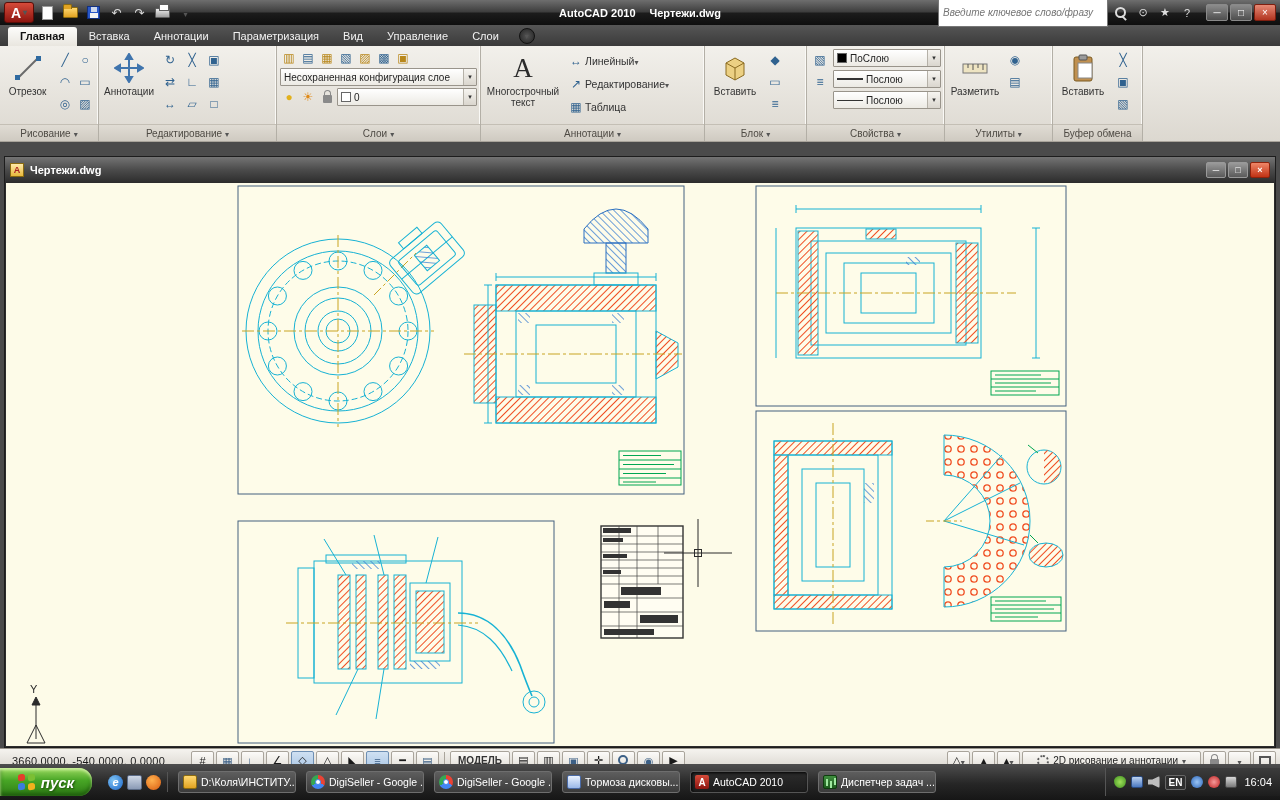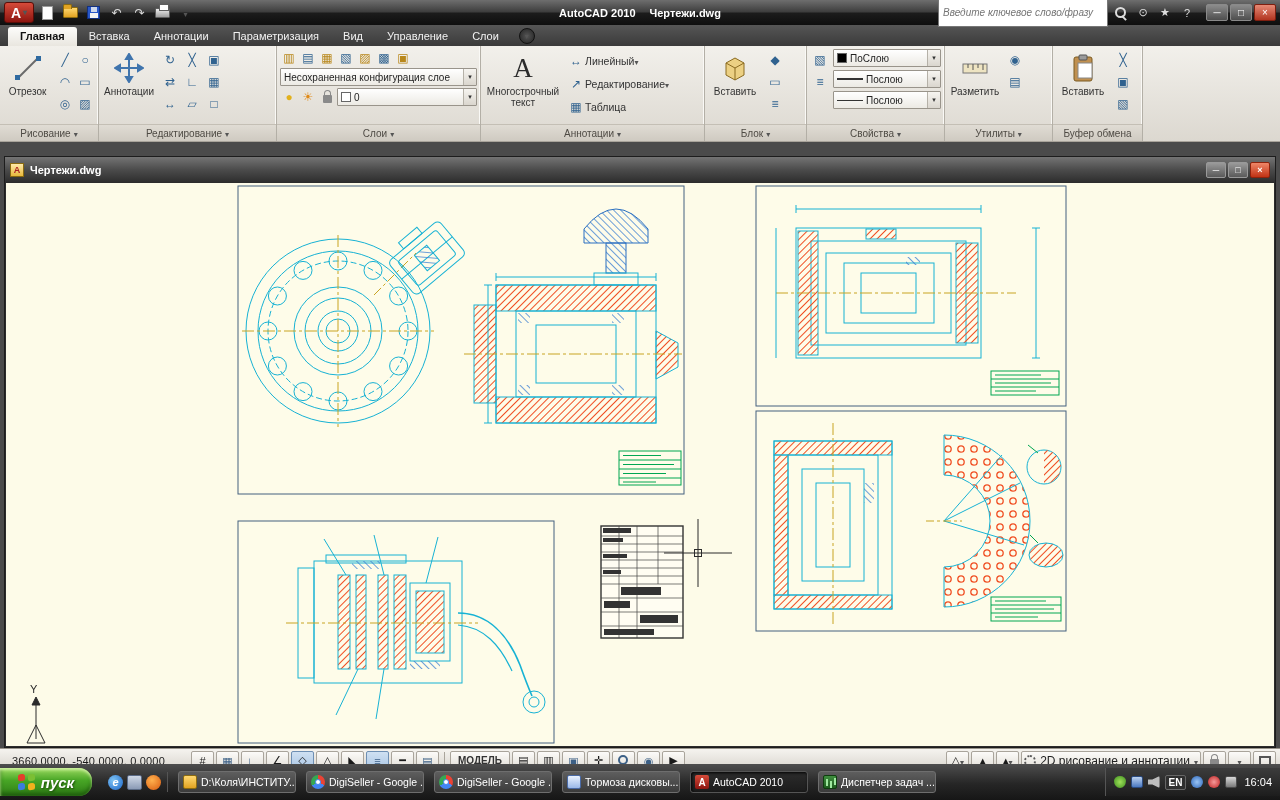--- a/index.html
+++ b/index.html
@@ -119,22 +119,22 @@
     align-items:center;padding:0 4px;gap:2px;font-size:11px;color:#1a1a1a;z-index:50}
   .coords{width:185px;height:18px;display:flex;align-items:center;padding-left:8px;letter-spacing:.2px}
   .stbtn{width:23px;height:20px;border:1px solid #a9a49b;background:linear-gradient(#fcfbf9,#e0dcd4);
     display:flex;align-items:center;justify-content:center;border-radius:2px}
   .stbtn.on{background:linear-gradient(#cfe0f2,#a9c6e4);border-color:#6e8fb3}
   .stbtn .gi::before{font-size:11px;color:#3c6086}
   .sb-sep{width:1px;height:18px;background:#a9a49b;margin:0 3px}
   .sb-model{height:20px;padding:0 7px;border:1px solid #a9a49b;border-radius:2px;
     background:linear-gradient(#fcfbf9,#e0dcd4);display:flex;align-items:center;font-size:10px;font-weight:bold;color:#333}
   .sb-right{margin-left:auto;display:flex;align-items:center;gap:2px}
-  .ws-combo{height:20px;display:flex;align-items:center;gap:4px;padding:0 2px;border:1px solid #a9a49b;
-    border-radius:2px;background:linear-gradient(#fcfbf9,#e0dcd4);font-size:12px;color:#222}
+  .ws-combo{height:20px;display:flex;align-items:center;gap:4px;padding:0 14px;border:1px solid #a9a49b;
+    border-radius:2px;background:linear-gradient(#fcfbf9,#e0dcd4);font-size:10px;color:#222}
   .ic-gear{width:12px;height:12px;border:2px dotted #5a5a5a;border-radius:50%}
   .ic-mag-dk{width:13px;height:13px}
   .ic-mag-dk::before{content:"";position:absolute;top:1px;left:1px;width:6px;height:6px;border:2px solid #3c6086;border-radius:50%}
   .ic-mag-dk::after{content:"";position:absolute;bottom:0;right:1px;width:5px;height:2px;background:#3c6086;transform:rotate(45deg)}
   .ic-screen{width:12px;height:10px;border:2px solid #555}
 
   
   .taskbar{position:absolute;left:0;right:0;bottom:0;height:36px;
     background:linear-gradient(#4e4e4e,#262626 55%,#161616);display:flex;align-items:center;gap:10px;z-index:60}
   .startbtn{height:28px;width:92px;flex:0 0 92px;background:linear-gradient(#9ad95f,#47a525 45%,#2f7d16);

